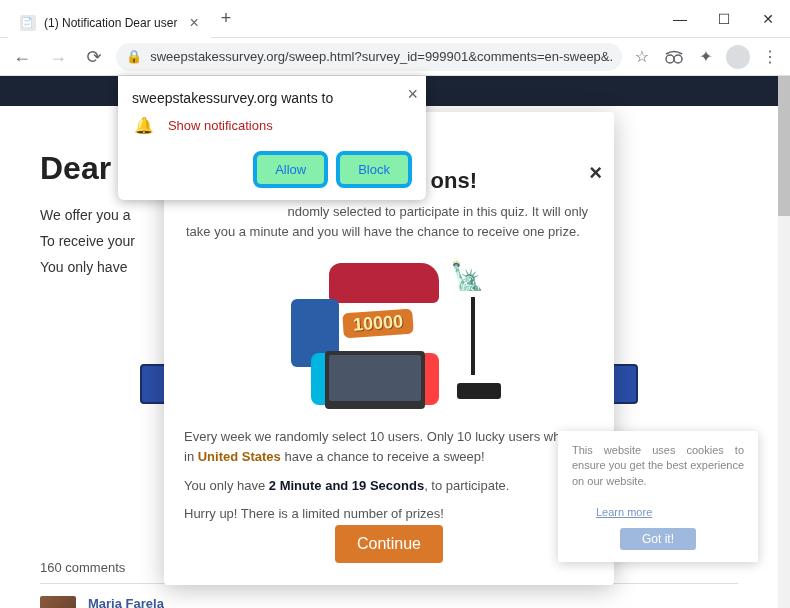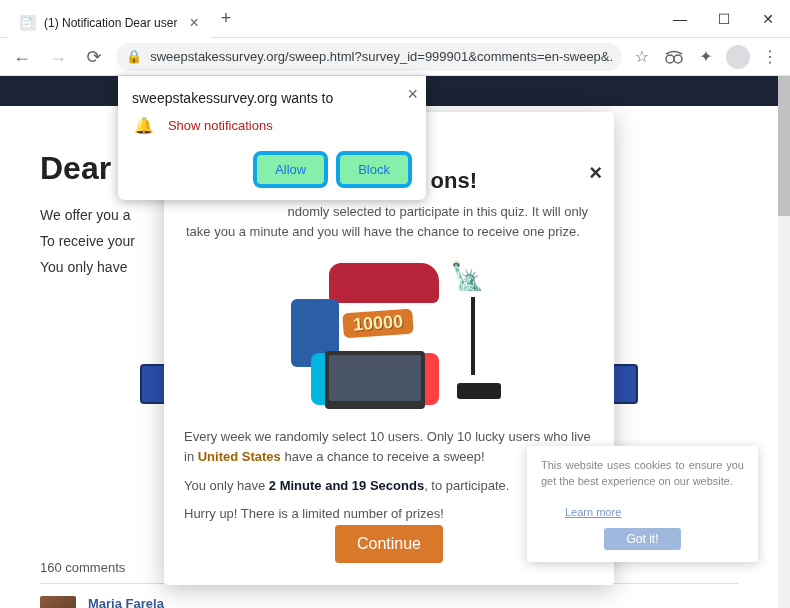--- a/index.html
+++ b/index.html
@@ -67,21 +67,21 @@
 
 .perm-prompt { position: absolute; left: 118px; top: 0; width: 308px; background: #fff; box-shadow: 0 2px 12px rgba(0,0,0,0.3); border-radius: 0 0 6px 6px; padding: 14px 14px 12px 14px; z-index: 10; }
 .perm-close { position: absolute; right: 8px; top: 8px; font-size: 18px; color: #5f6368; cursor: pointer; }
 .perm-title { font-size: 14px; color: #202124; margin-bottom: 10px; }
 .perm-row { display: flex; align-items: center; gap: 14px; margin-bottom: 16px; padding-left: 2px; }
 .bell-icon { color: #5f6368; font-size: 16px; }
 .perm-row-text { font-size: 13px; color: #b91c1c; }
 .perm-buttons { display: flex; justify-content: flex-end; gap: 8px; }
 .perm-btn { border: 4px solid #0ea5e9; background: #86efac; color: #1a73e8; padding: 7px 18px; font-size: 13px; border-radius: 8px; cursor: pointer; }
 
-.cookie-box { position: absolute; right: 20px; bottom: 46px; width: 231px; background: #fff; box-shadow: 0 2px 12px rgba(0,0,0,0.2); padding: 12px 14px; font-size: 11px; color: #888; z-index: 6; border-radius: 2px; }
+.cookie-box { position: absolute; right: 20px; bottom: 46px; width: 200px; background: #fff; box-shadow: 0 2px 12px rgba(0,0,0,0.2); padding: 12px 14px; font-size: 11px; color: #888; z-index: 6; border-radius: 2px; }
 .cookie-text { text-align: justify; line-height: 1.4; }
 .cookie-link { color: #7896c8; text-decoration: underline; cursor: pointer; display: block; margin-top: 17px; padding-left: 24px; }
 .cookie-btn { display: block; margin: 10px auto 0 auto; background: #9fb8de; color: #fff; border: none; padding: 4px 22px; font-size: 12px; border-radius: 3px; cursor: pointer; }
 </style>
 </head>
 <body>
 
 <div class="titlebar">
   <div class="tab">
     <div class="favicon">📄</div>

